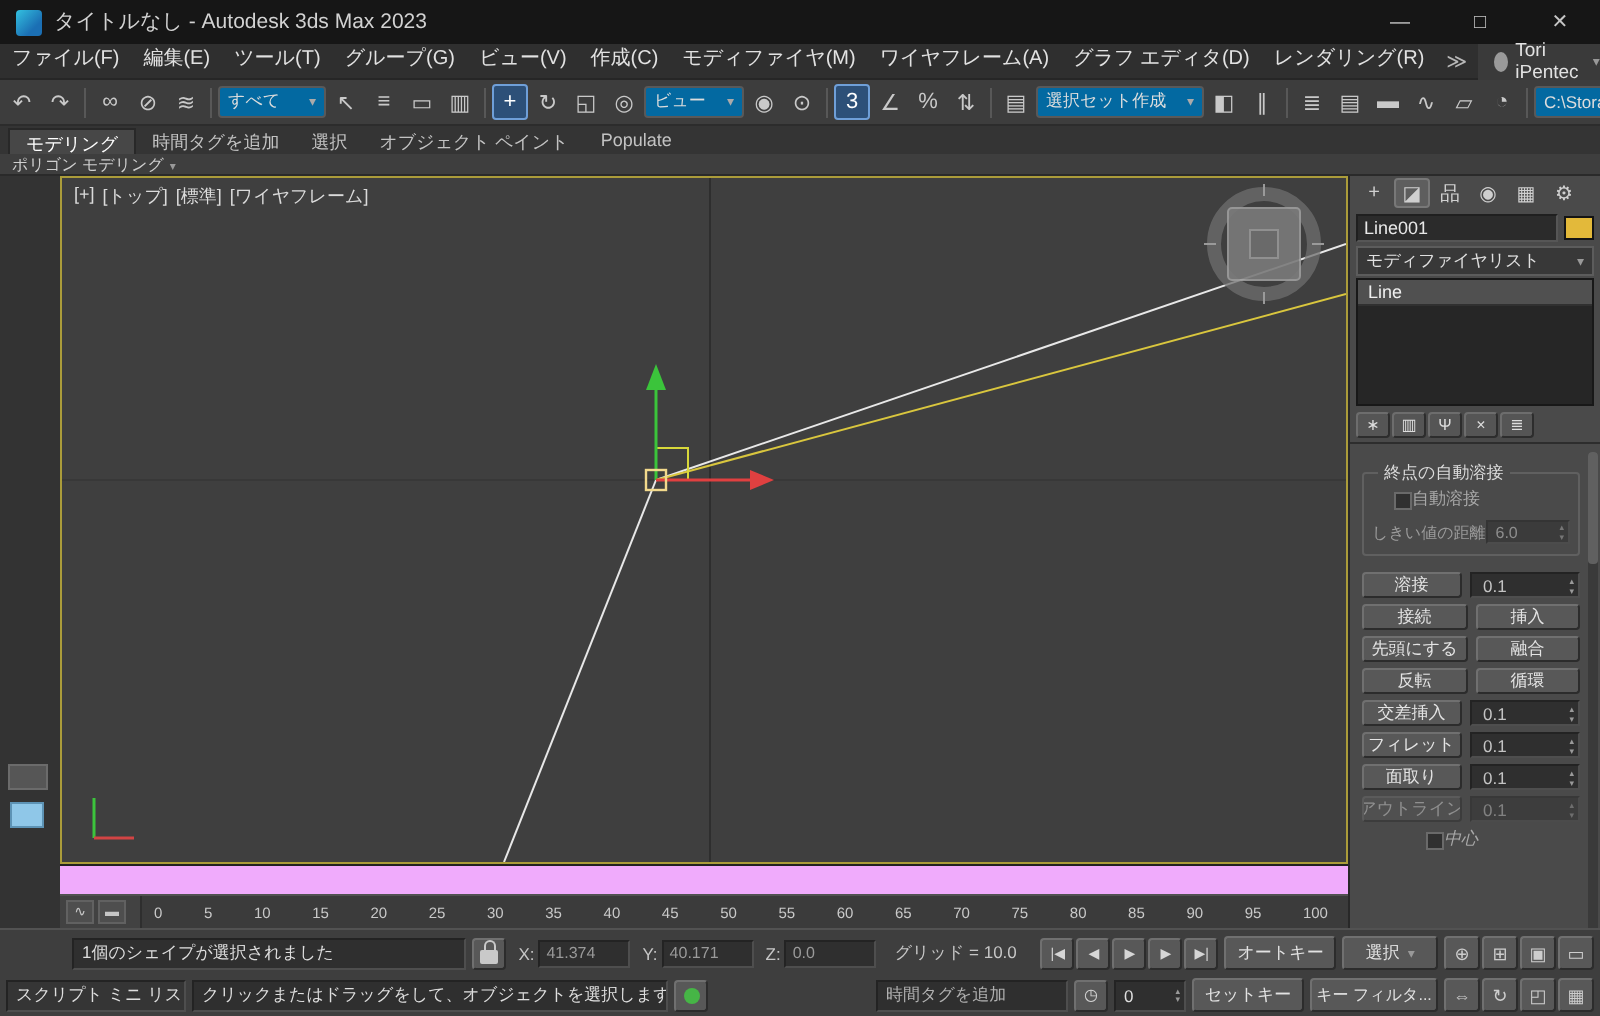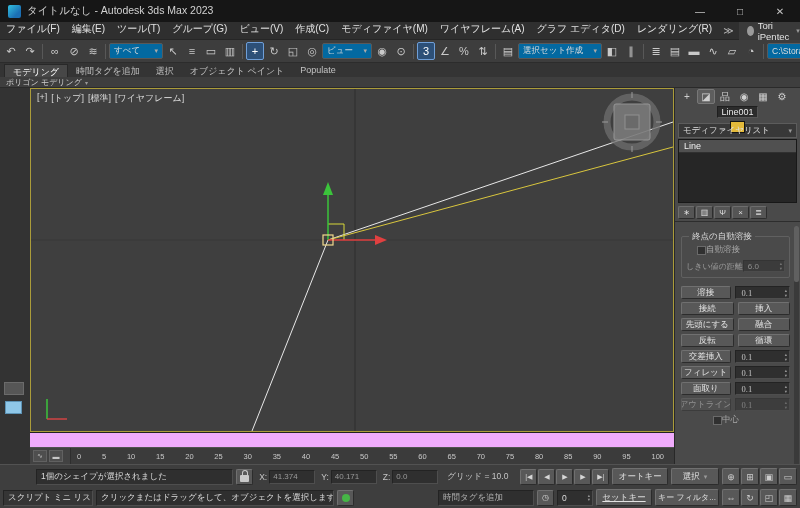--- a/index.html
+++ b/index.html
@@ -58,40 +58,40 @@
   .trackbar { position:absolute; left:0; top:359px; width:644px; height:17px; background:#424242; border-top:1px solid #515151; display:flex; }
   .tb-left { width:40px; display:flex; align-items:center; gap:2px; padding-left:3px; flex:0 0 auto; }
   .tb-btn { width:14px; height:12px; background:#4e4e4e; border:1px solid #616161; color:#c6c6c6; font-size:7px; display:flex; align-items:center; justify-content:center; }
   .tb-ruler { flex:1; background:#3b3b3b; border-left:1px solid #2e2e2e; display:flex; justify-content:space-between; align-items:center; padding:0 10px 0 6px; font-size:7.5px; color:#c9c9c9; }
 
   
   .cpanel { position:absolute; left:674px; top:88px; width:126px; height:376px; background:#4a4a4a; border-left:1px solid #282828; overflow:hidden; }
   .cp-tabs { height:17px; display:flex; align-items:center; gap:1px; padding:1px 3px; }
   .cp-tab { width:18px; height:15px; display:flex; align-items:center; justify-content:center; color:#cfcfcf; font-size:10px; border-radius:2px; }
   .cp-tab.active { background:#5e5e5e; border:1px solid #787878; }
-  .cp-name-row { display:flex; align-items:center; gap:3px; padding:1px 3px; height:17px;flex-direction:column; }
+  .cp-name-row { display:flex; align-items:center; gap:3px; padding:1px 3px; height:17px; }
   .cp-name-field { flex:1; height:14px; background:#2b2b2b; border:1px solid #1f1f1f; border-bottom-color:#565656; border-right-color:#565656; color:#e8e8e8; font-size:9px; display:flex; align-items:center; padding:0 3px; }
   .cp-swatch { width:15px; height:12px; background:#e3b93a; border:1px solid #141414; flex:0 0 auto; }
   .cp-modlist { margin:1px 3px; height:15px; background:#383838; border:1px solid #5c5c5c; color:#e0e0e0; font-size:8.5px; display:flex; align-items:center; justify-content:space-between; padding:0 4px; }
   .cp-modlist::after { content:"▾"; font-size:7px; color:#999; }
   .cp-stack { margin:1px 3px; height:64px; background:#262626; border:1px solid #181818; overflow:hidden; }
   .stack-item { height:13px; display:flex; align-items:center; padding:0 5px; color:#efefef; font-size:9px; background:#505050; border-bottom:1px solid #303030; }
   .cp-stackbtns { display:flex; gap:1px; padding:2px 3px; height:18px; border-bottom:1px solid #2d2d2d; }
   .sbtn { width:17px; height:13px; background:#555; border:1px solid #6d6d6d; border-bottom-color:#2d2d2d; border-right-color:#2d2d2d; color:#ddd; font-size:8px; display:flex; align-items:center; justify-content:center; border-radius:2px; }
   .cp-scroll { position:relative; padding:14px 8px 0 4px; height:260px; }
   .cp-sb { position:absolute; right:1px; top:4px; width:5px; height:250px; background:#3a3a3a; border-radius:2px; }
   .cp-sb-thumb { width:5px; height:56px; background:#606060; border-radius:2px; }
   .grp { border:1px solid #606060; border-radius:2px; margin:0 2px 8px; padding:6px 3px 5px; position:relative; }
   .grp-title { position:absolute; top:-6px; left:7px; background:#4a4a4a; padding:0 3px; font-size:8.5px; color:#dcdcdc; white-space:nowrap; }
   .chk-row { display:flex; align-items:center; gap:0; margin:1px 0 4px 12px; }
   .chk { width:9px; height:9px; background:#303030; border:1px solid #6a6a6a; flex:0 0 auto; }
   .chk-label { font-size:8.5px; color:#a8a8a8; }
   .thr-row { display:flex; align-items:center; justify-content:space-between; padding:0 1px; }
   .thr-label { font-size:8px; color:#9c9c9c; white-space:nowrap; }
-  .r-row { display:flex; gap:4px; margin:0 2px 3px;font-family:Liberation Serif, serif; }
+  .r-row { display:flex; gap:4px; margin:0 2px 3px; }
   .cell { flex:1; height:13px; font-size:8.5px; display:flex; align-items:center; justify-content:center; color:#e4e4e4; white-space:nowrap; overflow:hidden; }
   .raised, .cell.left { background:#585858; border:1px solid #707070; border-bottom-color:#2c2c2c; border-right-color:#2c2c2c; border-radius:2px; }
   .sunken { background:#2f2f2f; border:1px solid #232323; border-bottom-color:#4e4e4e; border-right-color:#4e4e4e; color:#c4c4c4; }
   .r-row.k-spinner .cell.right { background:#2f2f2f; border:1px solid #232323; border-bottom-color:#4e4e4e; border-right-color:#4e4e4e; color:#c4c4c4; justify-content:flex-start; padding-left:6px; position:relative; }
   .r-row.k-spinner .cell.right::after { content:"▴\A▾"; white-space:pre; font-size:4.5px; line-height:4.5px; position:absolute; right:2px; top:2px; color:#9a9a9a; }
   .r-row.k-button .cell.right { background:#585858; border:1px solid #707070; border-bottom-color:#2c2c2c; border-right-color:#2c2c2c; border-radius:2px; }
   .r-row.disabled { opacity:.45; }
   .thr-spin { width:44px; height:12px; position:relative; font-size:8px; display:flex; align-items:center; padding-left:4px; opacity:.55; }
   .thr-spin::after { content:"▴\A▾"; white-space:pre; font-size:4.5px; line-height:4.5px; position:absolute; right:2px; top:1px; color:#9a9a9a; }
 
@@ -473,21 +473,21 @@
           <div class="r-row k-spinner">
             <span class="cell left">面取り</span>
             <span class="cell right">0.1</span>
           </div>
           <div class="r-row disabled k-spinner">
             <span class="cell left">アウトライン</span>
             <span class="cell right">0.1</span>
           </div>
       </div>
 
-      <div class="chk-row" style="margin-left:34px;">
+      <div class="chk-row" style="margin-left:34px;font-style:italic;">
         <span class="chk"></span>
         <span class="chk-label">中心</span>
       </div>
 
       <div class="cp-sb">
           <div class="cp-sb-thumb"></div>
         </div>
     </div>
   </div>
 
@@ -533,21 +533,21 @@
     <div class="srow srow2">
       <span class="sfield sunken" style="width:90px;background:#353535;">スクリプト ミニ リス</span>
       <span class="sfield sunken" style="width:238px;">クリックまたはドラッグをして、オブジェクトを選択します</span>
       <span class="icbtn raised">
           <span class="gdot"></span>
         </span>
       <span class="spacer"></span>
       <span class="sfield sunken" style="width:96px;color:#b0b0b0;">時間タグを追加</span>
       <span class="icbtn raised">◷</span>
       <span class="sfield sunken spinfld" style="width:36px;">0</span>
-      <span class="keybtn raised" style="width:56px;text-decoration:underline;">セットキー</span>
+      <span class="keybtn raised" style="width:56px;">セットキー</span>
       <span class="keybtn raised" style="width:64px;font-size:8px;">キー フィルタ...</span>
       <span style="display:flex;gap:1px;">
         <span class="navbtn raised">⇔</span>
           <span class="navbtn raised">↻</span>
           <span class="navbtn raised">◰</span>
           <span class="navbtn raised">▦</span>
       </span>
     </div>
   </div>
 

